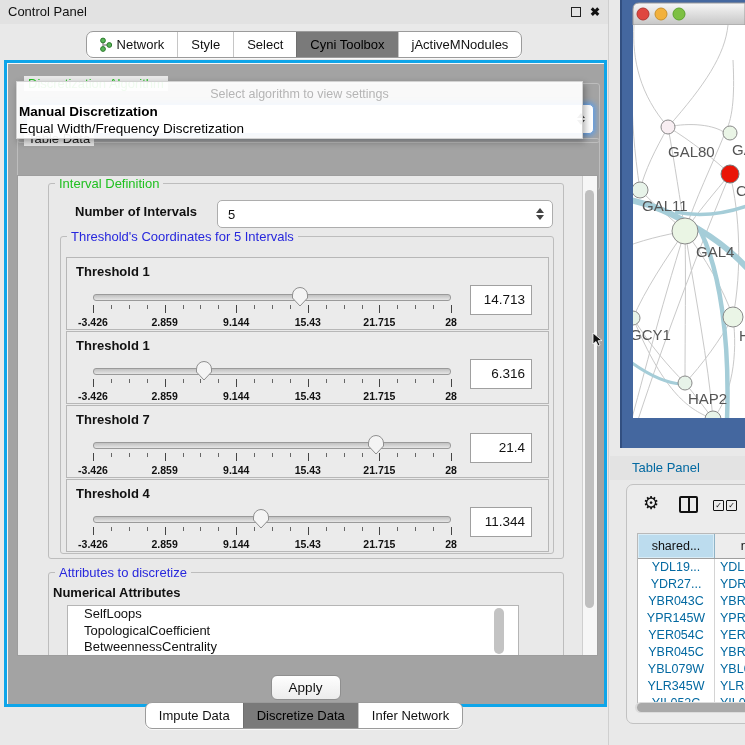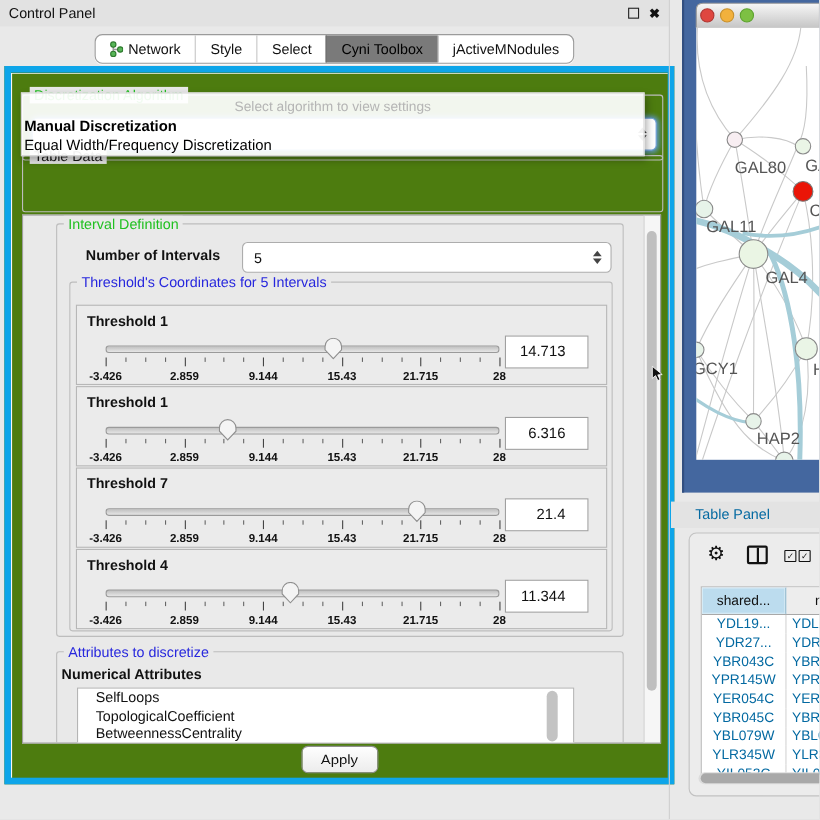--- a/index.html
+++ b/index.html
@@ -14,58 +14,58 @@
   .close-ic{position:absolute;right:8px;top:0;line-height:24px;font-size:12px;font-weight:bold;color:#111;cursor:default;}
   
   .tabrow{position:absolute;left:0;top:31px;width:100%;display:flex;justify-content:center;}
   .btabrow{position:absolute;left:0;top:702px;width:100%;display:flex;justify-content:center;}
   .seg-group{display:inline-flex;border:1px solid #9b9b9b;border-radius:7px;background:#fff;overflow:hidden;height:25px;box-shadow:0 1px 0 rgba(255,255,255,.7);}
   .seg{display:flex;align-items:center;gap:5px;padding:0 13px;font-size:13px;color:#111;border-left:1px solid #c6c6c6;white-space:nowrap;}
   .seg:first-child{border-left:none;}
   .seg.selected{background:#7a7a7a;color:#000000;border-color:#6f6f6f;}
   .net-ic{display:inline-block;width:12px;height:15px;}
   
-  .mainbox{position:absolute;left:4px;top:60px;width:597px;height:641px;border:6px solid #0ea5e9;background:#4d7c0f;box-shadow:inset 1px 1px 0 #f6f6f6;}
+  .mainbox{position:absolute;left:4px;top:60px;width:597px;height:641px;border:3px solid #0ea5e9;background:#a3a3a3;box-shadow:inset 1px 1px 0 #f6f6f6;}
   .group{position:absolute;border:1px solid #bdbdbd;border-radius:3px;}
   .gtitle{position:absolute;top:-8px;left:6px;background:#e9e9e9;padding:0 4px;font-size:13px;white-space:nowrap;}
   .gtitle.green{color:#21c021;}
   .gtitle.blue{color:#2727dd;}
   .gtitle.dark{color:#1a1a1a;}
   .combo{position:absolute;background:#fff;border:1px solid #adadad;border-radius:5px;}
   .combo .ctext{position:absolute;left:10px;top:0;bottom:0;display:flex;align-items:center;font-size:13px;color:#111;}
   .stepper{position:absolute;right:8px;top:50%;transform:translateY(-50%);display:flex;flex-direction:column;gap:2px;}
   .stepper .up{width:0;height:0;border-left:4px solid transparent;border-right:4px solid transparent;border-bottom:5px solid #444;}
   .stepper .dn{width:0;height:0;border-left:4px solid transparent;border-right:4px solid transparent;border-top:5px solid #444;}
   .groupA{left:10px;right:4px;top:20px;height:58px;}
   .comboA{left:8px;right:5px;top:20px;height:28px;border:1px solid #6f9fd8;box-shadow:0 0 5px 1.5px rgba(96,156,224,.9);}
   .popup{position:absolute;left:9px;top:18px;width:565px;height:56px;background:rgba(255,255,255,.93);border:1px solid #d2d2d2;box-shadow:2px 3px 7px rgba(0,0,0,.32);z-index:6;}
   .popup .hint{position:absolute;left:0;right:0;top:5px;text-align:center;color:#b5b5b5;font-size:12.5px;}
   .popup .opt1{position:absolute;left:2px;top:22px;font-size:13.5px;font-weight:bold;color:#000;white-space:nowrap;}
   .popup .opt2{position:absolute;left:2px;top:39px;font-size:13.5px;color:#000;white-space:nowrap;}
   .groupB{left:10px;right:4px;top:75px;height:50px;}
   .comboB{left:8px;right:8px;top:14px;height:26px;}
   
-  .scrollarea{position:absolute;left:10px;right:6px;top:129px;height:479px;border:1px solid #9d9d9d;background:#e9e9e9;overflow:hidden;}
+  .scrollarea{position:absolute;left:10px;right:6px;top:112px;height:479px;border:1px solid #9d9d9d;background:#e9e9e9;overflow:hidden;}
   .vscroll{position:absolute;right:0;top:0;bottom:0;width:14px;background:#f6f6f6;border-left:1px solid #cfcfcf;}
   .vthumb{position:absolute;left:2px;width:9px;top:14px;height:418px;background:#bfbfbf;border-radius:5px;}
   .intervalGroup{left:30px;top:7px;width:514px;height:374px;}
   .numlabel{position:absolute;left:26px;top:20px;font-size:13px;font-weight:bold;}
   .numCombo{left:168px;top:16px;width:334px;height:26px;}
   .thGroup{left:11px;top:52px;width:492px;height:316px;}
   .th-box{position:absolute;left:5px;width:481px;height:71px;border:1px solid #b7b7b7;background:#ebebeb;}
   .th-label{position:absolute;left:9px;top:6px;font-size:13px;font-weight:bold;}
   .slider{position:absolute;left:26px;top:30px;width:358px;height:40px;}
   .track{position:absolute;left:0;right:0;top:6px;height:5px;background:linear-gradient(#c0c0c0,#e6e6e6);border:1px solid #9a9a9a;border-radius:3px;}
   .thumb{position:absolute;top:-1px;width:17px;height:20px;transform:translateX(-50%);}
   .ticks{position:absolute;left:0;right:0;top:17px;height:9px;}
   .tick{position:absolute;width:1px;background:#666;height:4px;}
   .tick.major{height:8px;background:#444;}
   .tick-labels{position:absolute;left:0;right:0;top:28px;height:12px;}
   .tlabel{position:absolute;transform:translateX(-50%);font-size:10.5px;font-weight:bold;color:#111;white-space:nowrap;}
-  .th-value{position:absolute;right:16px;top:27px;width:54px;height:28px;background:#fff;border:1px solid #a0a0a0;font-size:13.5px;text-align:right;line-height:28px;padding-right:20px;}
+  .th-value{position:absolute;right:16px;top:27px;width:54px;height:28px;background:#fff;border:1px solid #a0a0a0;font-size:13.5px;text-align:right;line-height:28px;padding-right:6px;}
   .attrGroup{left:30px;top:396px;width:514px;height:110px;}
   .attrHeading{position:absolute;left:4px;top:12px;font-size:13px;font-weight:bold;}
   .attrList{position:absolute;left:18px;top:32px;width:450px;height:72px;background:#fff;border:1px solid #b5b5b5;overflow:hidden;}
   .attr-item{padding-left:16px;font-size:13px;line-height:16.5px;color:#111;white-space:nowrap;}
   .attrList .lthumb{position:absolute;right:14px;top:2px;width:10px;height:46px;background:#c3c3c3;border-radius:5px;}
   .applyBtn{position:absolute;left:50%;top:612px;transform:translateX(-50%);width:68px;height:23px;border:1px solid #8f8f8f;border-radius:6px;background:linear-gradient(#fefefe,#ececec);font-size:13.5px;text-align:center;line-height:23px;}
   
   .rdivider{position:absolute;left:608px;top:0;width:1px;height:745px;background:#cfcfcf;}
   .netsvg{position:absolute;left:620px;top:0;width:125px;height:448px;}
   .nlabel{font-family:"Liberation Sans",sans-serif;font-size:15px;fill:#555;}
@@ -362,20 +362,33 @@
         </div>
 
         <div class="vscroll">
           <div class="vthumb"></div>
         </div>
       </div>
 
       <div class="applyBtn">Apply</div>
     </div>
 
+    <div class="btabrow">
+      <div class="seg-group">
+        <div class="seg">
+          <span>Impute Data</span>
+        </div>
+        <div class="seg selected">
+          <span>Discretize Data</span>
+        </div>
+        <div class="seg">
+          <span>Infer Network</span>
+        </div>
+      </div>
+    </div>
   </div>
 
   <div class="rdivider"></div>
 
   <svg class="netsvg" viewBox="0 0 125 448">
     <defs>
       <linearGradient id="tbg" x1="0" y1="0" x2="0" y2="1">
         <stop offset="0" stop-color="#f7f7f7"></stop>
           <stop offset="1" stop-color="#c6c6c6"></stop>
       </linearGradient>

